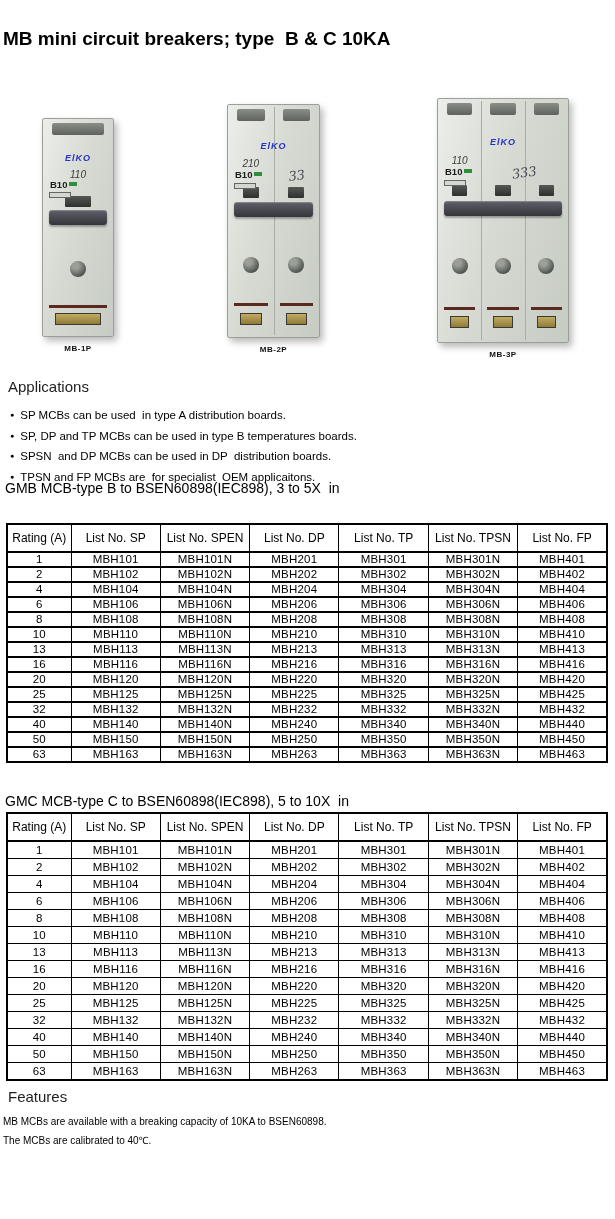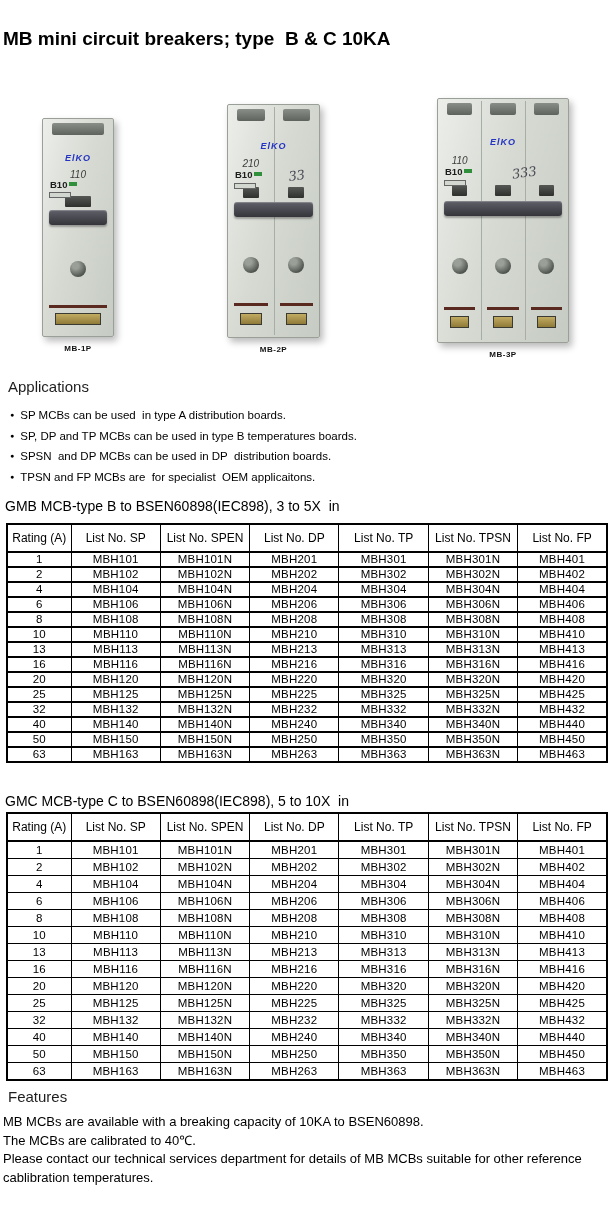--- a/index.html
+++ b/index.html
@@ -45,34 +45,34 @@
   .product-label { margin-top: 7px; font-size: 8px; font-weight: bold; letter-spacing: .5px; color: #111; }
 
   
   .apps-heading { position: absolute; left: 8px; top: 378px; font-size: 15px; font-weight: normal; color: #1e1e1e; }
   .apps-list { position: absolute; left: 10px; top: 405px; width: 580px; list-style: none; }
   .apps-list li { font-size: 11.5px; line-height: 19.5px; white-space: pre-wrap; }
   .apps-list li::before { content: "●"; font-size: 7px; vertical-align: 2px; margin-right: 6px; }
 
   
   .table-heading { position: absolute; left: 5px; font-size: 14px; font-weight: normal; white-space: pre-wrap; }
-  .th-1 { top: 498px; } .th-2 { top: 793px; }
+  .th-1 { top: 480px; } .th-2 { top: 793px; }
   .catalog-table { position: absolute; left: 6px; width: 602px; border-collapse: collapse; table-layout: fixed; border: 2px solid #000; }
   .tbl-1 { top: 523px; } .tbl-2 { top: 812px; }
   .catalog-table th, .catalog-table td { border: 1px solid #000; text-align: center; padding: 0; }
   .catalog-table th { font-weight: normal; font-size: 12px; height: 28px; border-bottom-width: 2px; line-height: 13px; }
   .catalog-table th:first-child, .catalog-table td:first-child { width: 64px; }
   .catalog-table td { font-size: 11.5px; letter-spacing: .2px; }
   .tbl-1 td { height: 14px; line-height: 13px; border-top-width: 2px; border-bottom-width: 2px; }
   .tbl-2 td { height: 16px; line-height: 16px; }
 
   
   .features-heading { position: absolute; left: 8px; top: 1088px; font-size: 15px; font-weight: normal; color: #1e1e1e; }
   .features-list { position: absolute; left: 3px; top: 1113px; width: 612px; list-style: none; }
-  .features-list li { font-size: 13px; line-height: 18.5px; white-space: pre-wrap; }
+  .features-list li { font-size: 10px; line-height: 18.5px; white-space: pre-wrap; }
 </style>
 </head>
 <body>
 
 <h1 class="page-title">MB mini circuit breakers; type  B &amp; C 10KA</h1>
 
 <div class="products-row">
   <figure class="product-fig fig-1p">
     <div class="breaker bh-1p">
         <div class="top-cap" style="left: 9px; width: 52px; top: 4px;"></div>
@@ -431,14 +431,13 @@
         <td>MBH363N</td>
         <td>MBH463</td>
       </tr>
     </tbody>
   </table>
 
 <h2 class="features-heading">Features</h2>
 <ul class="features-list">
     <li>MB MCBs are available with a breaking capacity of 10KA to BSEN60898.</li>
     <li>The MCBs are calibrated to 40℃.</li>
-    <li>Please contact our technical services department for details of MB MCBs suitable for other reference cablibration temperatures.</li>
   </ul>
 
 </body></html>

